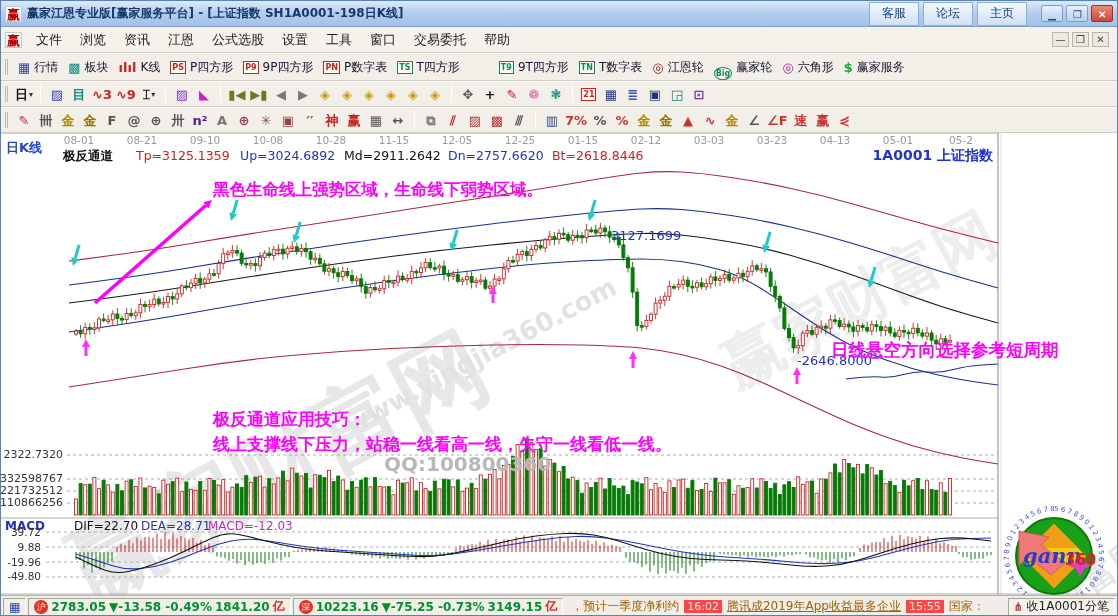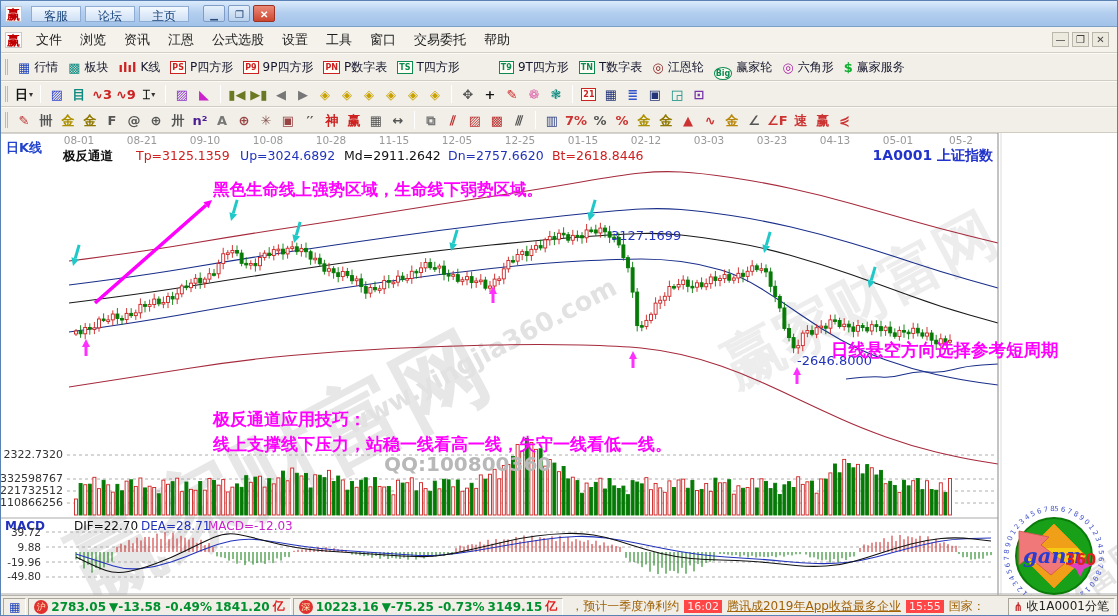--- a/index.html
+++ b/index.html
@@ -5,21 +5,21 @@
   html,body{margin:0;padding:0;background:#888;}
   *{box-sizing:border-box;}
   .app{width:1118px;height:616px;position:relative;overflow:hidden;
        font-family:"DejaVu Sans",sans-serif;background:#f1efe7;border:1px solid #5a82b4;}
   
   .titlebar{height:26px;display:flex;align-items:center;padding:0 4px;
     background:linear-gradient(#dcebfc,#b4cfef 45%,#a2c2e9);border-bottom:1px solid #7e9fc6;}
   .app-ico{color:#c00000;font-weight:bold;font-size:13px;width:17px;height:16px;line-height:16px;
     text-align:center;background:#fdfdfd;border:1px solid #c8c8c8;margin-right:5px;font-family:"DejaVu Serif",serif;}
   .title-text{font-size:12px;font-weight:bold;color:#17386b;flex:1;white-space:nowrap;overflow:hidden;}
-  .tb-link{height:16px;padding:1px 12px;font-size:12px;background:linear-gradient(#f4f9ff,#cfe0f5);
+  .tb-link{height:24px;padding:1px 12px;font-size:12px;background:linear-gradient(#f4f9ff,#cfe0f5);
     border:1px solid #8fadd4;color:#14407a;margin-left:4px;cursor:pointer;}
   .win-btns{display:flex;gap:3px;margin-left:14px;}
   .win-btn{width:22px;height:17px;font-size:10px;line-height:15px;text-align:center;border-radius:2px;
     border:1px solid #7e9cc6;background:linear-gradient(#e6f0fb,#b9d0ec);color:#2a4a7a;cursor:pointer;}
   .win-btn.close{background:linear-gradient(#ea8a77,#cc4630);border-color:#9c3222;color:#fff;font-weight:bold;}
   
   .menubar{height:26px;display:flex;align-items:center;background:#f4f2eb;
     border-bottom:1px solid #d2cfc4;font-size:13px;color:#1c1c1c;padding:0 4px;}
   .menu-item{padding:2px 9px;cursor:default;}
   .mdi{margin-left:auto;display:flex;gap:3px;padding-right:4px;}
@@ -60,20 +60,21 @@
   .ant-ico{color:#c03030;font-weight:bold;}
   .sb-recv{background:#f4f2ea;color:#222;}
 </style>
 </head>
 <body>
 
 <div class="app">
 
   <div class="titlebar">
     <span class="app-ico">赢</span>
+    <span class="title-text">赢家江恩专业版[赢家服务平台] - [上证指数  SH1A0001-198日K线]</span>
     <button class="tb-link">客服</button>
     <button class="tb-link">论坛</button>
     <button class="tb-link">主页</button>
     <span class="win-btns">
       <button class="win-btn">▁</button>
       <button class="win-btn">❐</button>
       <button class="win-btn close">✕</button>
     </span>
   </div>
 

